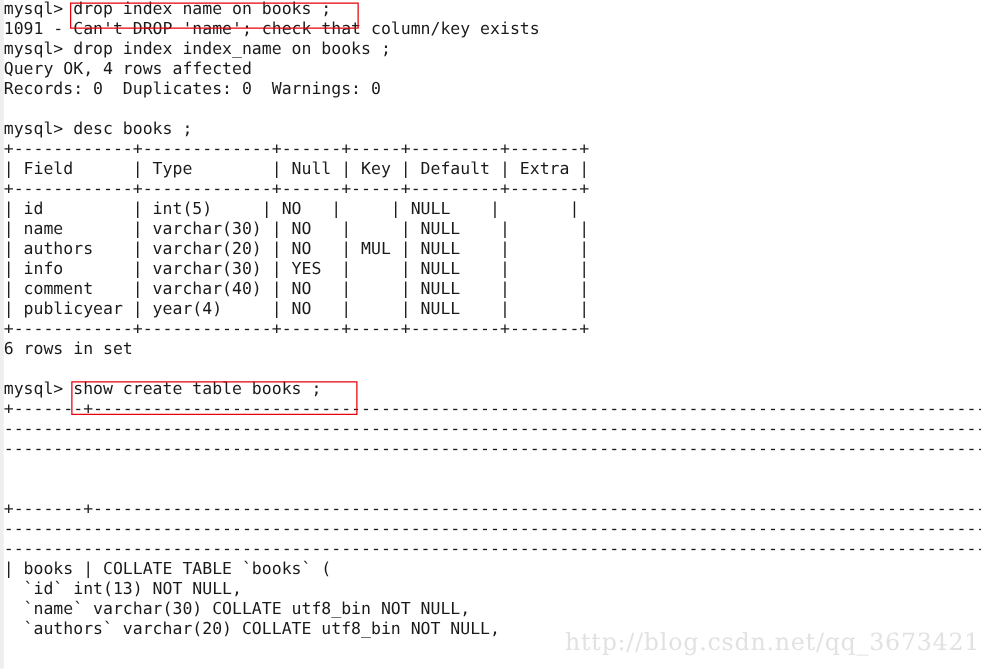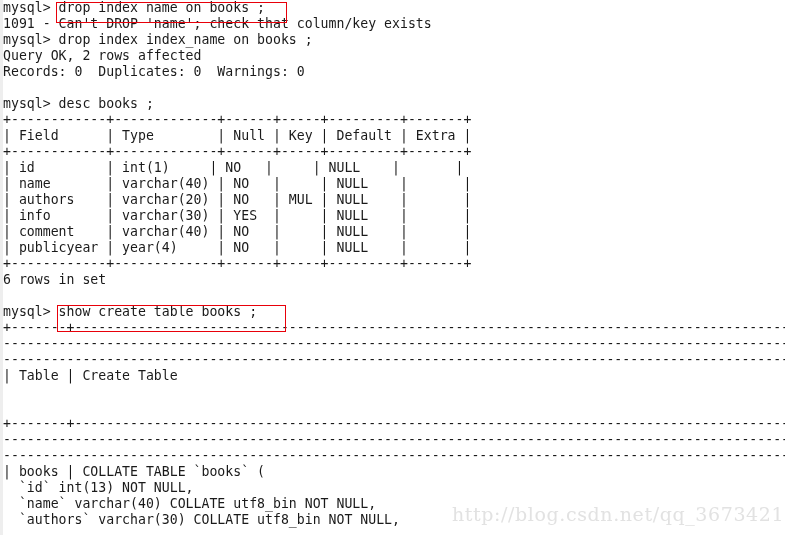--- a/index.html
+++ b/index.html
@@ -84,50 +84,49 @@
 <body>
 
 <div id="terminal">
 
   <div id="left-gutter"></div>
 
   <div id="console-lines">
     <div class="line">mysql&gt; drop index name on books ;</div>
     <div class="line">1091 - Can't DROP 'name'; check that column/key exists</div>
     <div class="line">mysql&gt; drop index index_name on books ;</div>
-    <div class="line">Query OK, 2 rows affected</div>
+    <div class="line">Query OK, 4 rows affected</div>
     <div class="line">Records: 0  Duplicates: 0  Warnings: 0</div>
     <div class="line blank"></div>
     <div class="line">mysql&gt; desc books ;</div>
     <div class="line">+------------+-------------+------+-----+---------+-------+</div>
     <div class="line">| Field      | Type        | Null | Key | Default | Extra |</div>
     <div class="line">+------------+-------------+------+-----+---------+-------+</div>
-    <div class="line">| id         | int(1)     | NO   |     | NULL    |       |</div>
-    <div class="line">| name       | varchar(40) | NO   |     | NULL    |       |</div>
+    <div class="line">| id         | int(5)     | NO   |     | NULL    |       |</div>
+    <div class="line">| name       | varchar(30) | NO   |     | NULL    |       |</div>
     <div class="line">| authors    | varchar(20) | NO   | MUL | NULL    |       |</div>
     <div class="line">| info       | varchar(30) | YES  |     | NULL    |       |</div>
     <div class="line">| comment    | varchar(40) | NO   |     | NULL    |       |</div>
     <div class="line">| publicyear | year(4)     | NO   |     | NULL    |       |</div>
     <div class="line">+------------+-------------+------+-----+---------+-------+</div>
     <div class="line">6 rows in set</div>
     <div class="line blank"></div>
     <div class="line">mysql&gt; show create table books ;</div>
     <div class="line">+-------+------------------------------------------------------------------------------------------------</div>
     <div class="line">-------------------------------------------------------------------------------------------------------</div>
     <div class="line">-------------------------------------------------------------------------------------------------------</div>
-    <div class="line">| Table | Create Table</div>
     <div class="line blank"></div>
     <div class="line blank"></div>
     <div class="line">+-------+------------------------------------------------------------------------------------------------</div>
     <div class="line">-------------------------------------------------------------------------------------------------------</div>
     <div class="line">-------------------------------------------------------------------------------------------------------</div>
     <div class="line">| books | COLLATE TABLE `books` (</div>
     <div class="line">  `id` int(13) NOT NULL,</div>
-    <div class="line">  `name` varchar(40) COLLATE utf8_bin NOT NULL,</div>
-    <div class="line">  `authors` varchar(30) COLLATE utf8_bin NOT NULL,</div>
+    <div class="line">  `name` varchar(30) COLLATE utf8_bin NOT NULL,</div>
+    <div class="line">  `authors` varchar(20) COLLATE utf8_bin NOT NULL,</div>
   </div>
 
   <div class="hl-box" id="hl-1"></div>
   <div class="hl-box" id="hl-2"></div>
 
   <div id="watermark">http://blog.csdn.net/qq_36734216</div>
 
 </div>
 
 </body></html>

